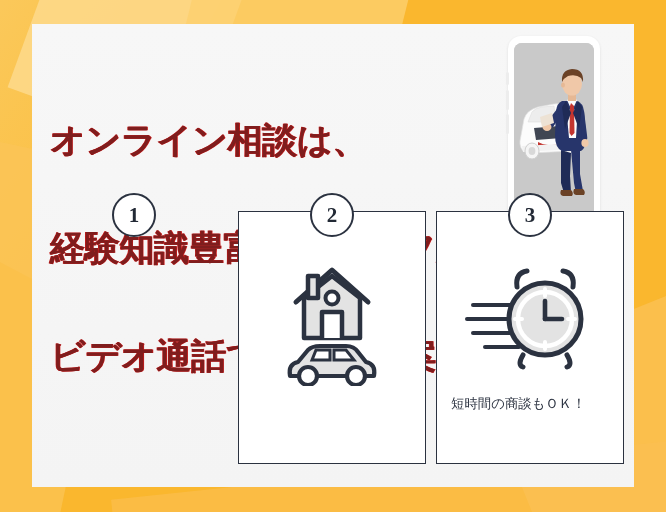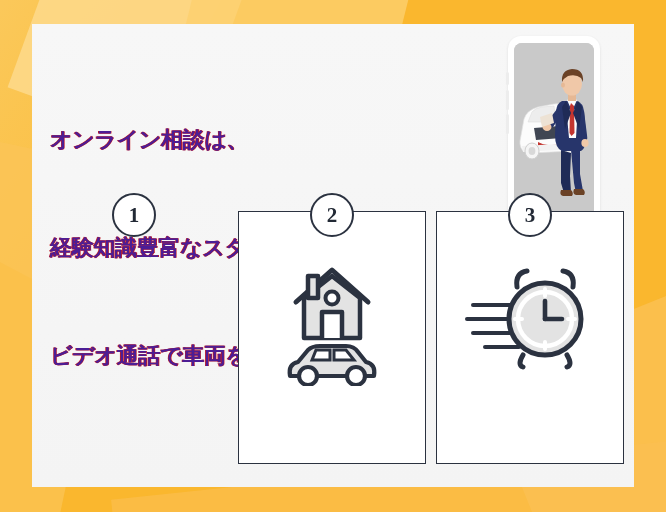--- a/index.html
+++ b/index.html
@@ -81,23 +81,23 @@
     height: 463px;
     background: #F5F5F5;
     background: linear-gradient(180deg,#F7F7F7 0%, #F4F4F4 100%);
   }
 
   
   .headline {
     position: absolute;
     left: 50px;
     top: 50px;
-    color: #4c1d95;
+    color: #7f1d1d;
     font-weight: 700;
-    font-size: 22px;
+    font-size: 35px;
     line-height: 36px;
     letter-spacing: -0.3px;
     white-space: pre;
     text-shadow: 0.6px 0 0 #CC1A1A, -0.6px 0 0 #CC1A1A;
   }
   .headline div { display: block; }
 
   
   .phone {
     position: absolute;
@@ -321,18 +321,19 @@
           <line x1="80" y1="24" x2="80" y2="31"></line>
           <line x1="80" y1="77" x2="80" y2="84"></line>
           <line x1="50" y1="54" x2="57" y2="54"></line>
           <line x1="103" y1="54" x2="110" y2="54"></line>
         </g>
 
         <line x1="80" y1="54" x2="80" y2="36" stroke="#2B3240" stroke-width="4.6" stroke-linecap="round"></line>
         <line x1="80" y1="54" x2="97" y2="54" stroke="#2B3240" stroke-width="4.6" stroke-linecap="round"></line>
       </svg>
     </div>
+    <div class="card-caption" style="top:182px;">短時間の商談もＯＫ！</div>
   </div>
   <div class="badge" style="left:508px; top:193px;">
     <span>3</span>
   </div>
 
 </div>
 
 </body></html>

